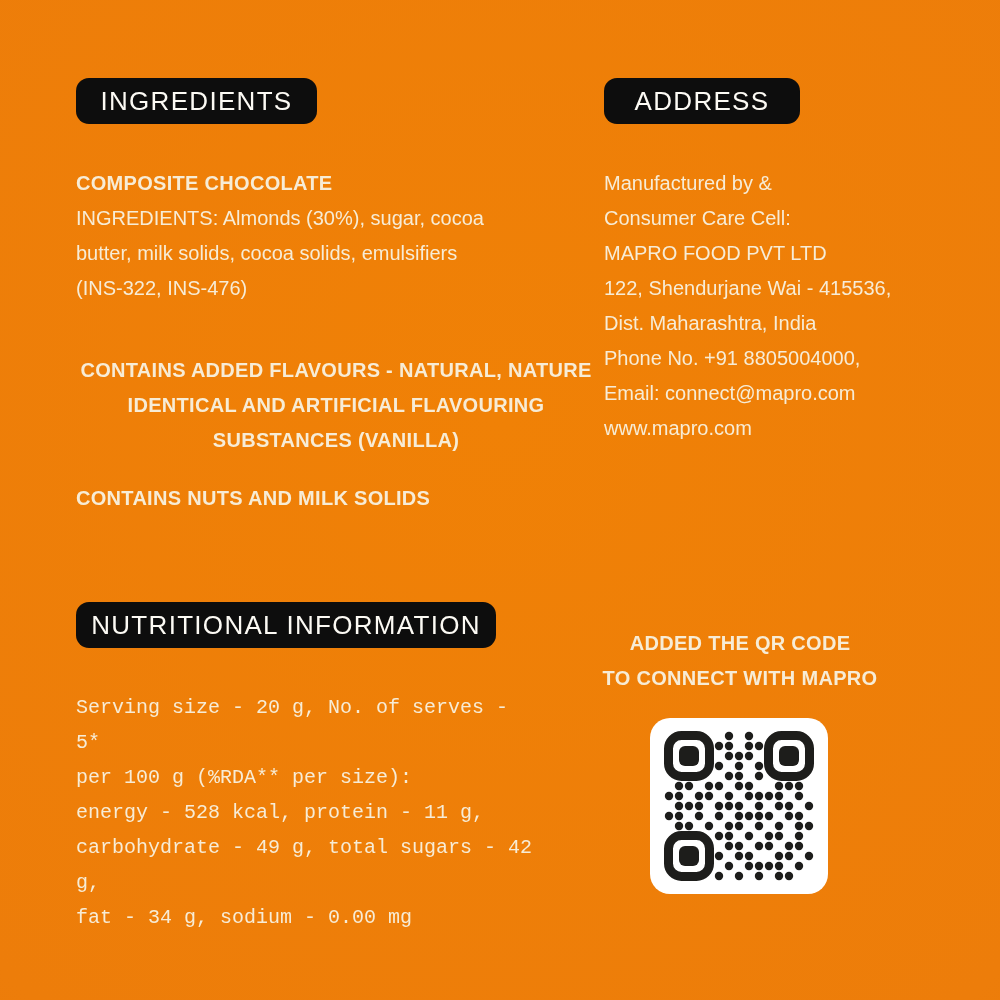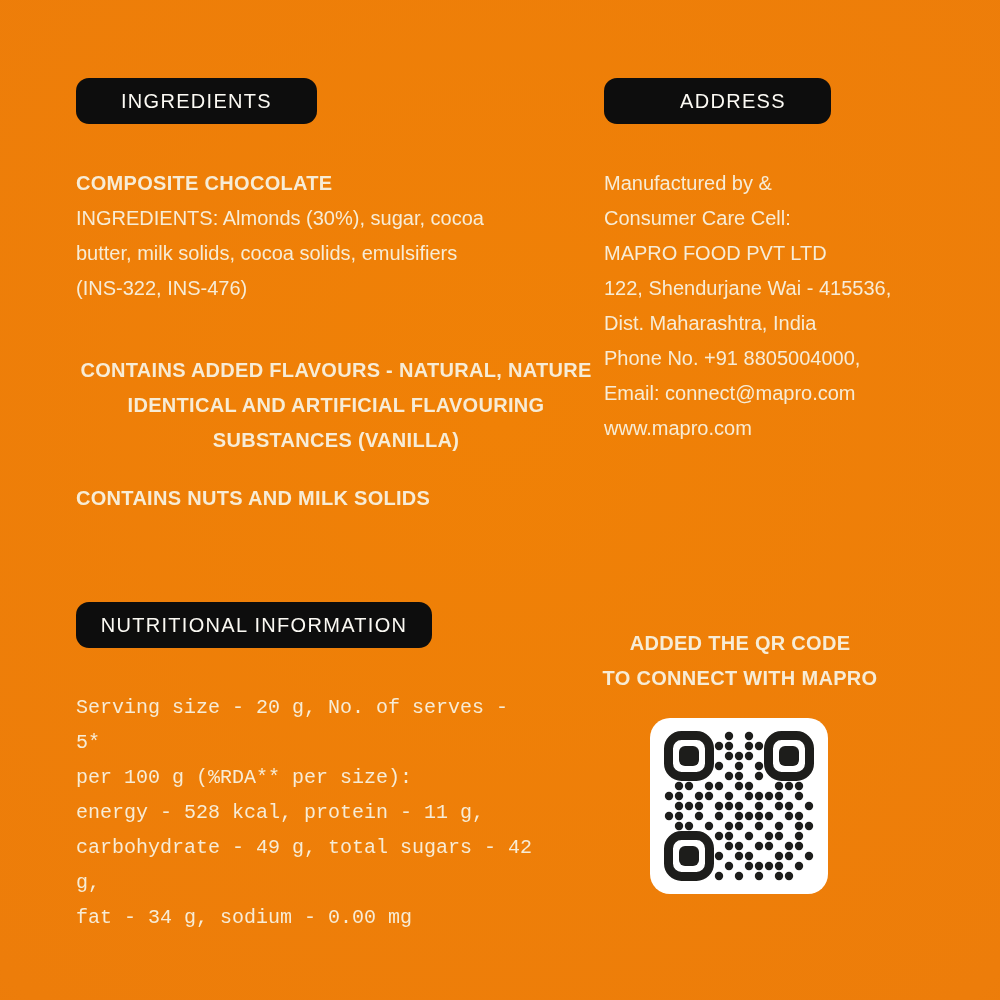--- a/index.html
+++ b/index.html
@@ -5,25 +5,25 @@
   html,body{margin:0;padding:0;background:#fff;}
   .canvas{
     position:relative;width:1000px;height:1000px;overflow:hidden;
     background:radial-gradient(135% 135% at 50% 42%, #F08106 0%, #ED7D0A 55%, #E3760F 100%);
     font-family:"Liberation Sans", sans-serif;
     -webkit-font-smoothing:antialiased;
   }
   .pill{
     position:absolute;background:#0D0D0D;border-radius:13px;
     display:flex;align-items:center;justify-content:center;
-    color:#FCFAF4;font-size:20px;letter-spacing:1.3px;font-weight:400;
+    color:#FCFAF4;font-size:26px;letter-spacing:1.3px;font-weight:400;
   }
   .pill-ingredients{left:76px;top:78px;width:241px;height:46px;}
-  .pill-address{left:604px;top:78px;width:196px;height:46px;padding-left:31px;}
-  .pill-nutrition{left:76px;top:602px;width:356px;height:46px;}
+  .pill-address{left:604px;top:78px;width:196px;height:46px;}
+  .pill-nutrition{left:76px;top:602px;width:420px;height:46px;}
   .textblock{position:absolute;color:#F7ECD6;font-size:20px;line-height:35px;}
   .textblock .caps{font-weight:700;letter-spacing:0.3px;}
   .b{font-weight:400;}
   .ingredients-body{left:76px;top:166px;width:500px;}
   .flavours-block{left:76px;top:353px;width:520px;text-align:center;}
   .allergen-block{left:76px;top:481px;width:520px;}
   .address-body{left:604px;top:166px;width:360px;}
   .nutrition-body{left:76px;top:690px;width:460px;font-family:Liberation Mono, monospace;}
   .qr-caption{left:590px;top:626px;width:300px;text-align:center;font-weight:700;letter-spacing:0.3px;}
   .qr-box{

